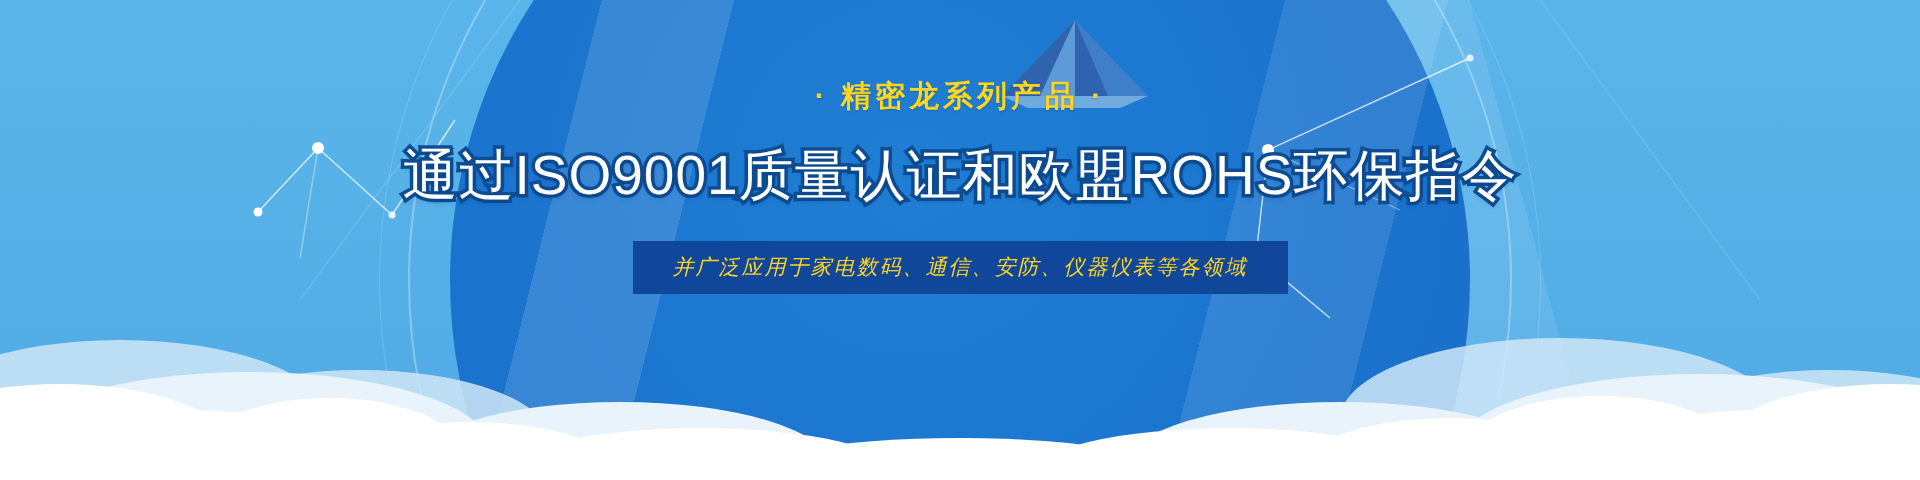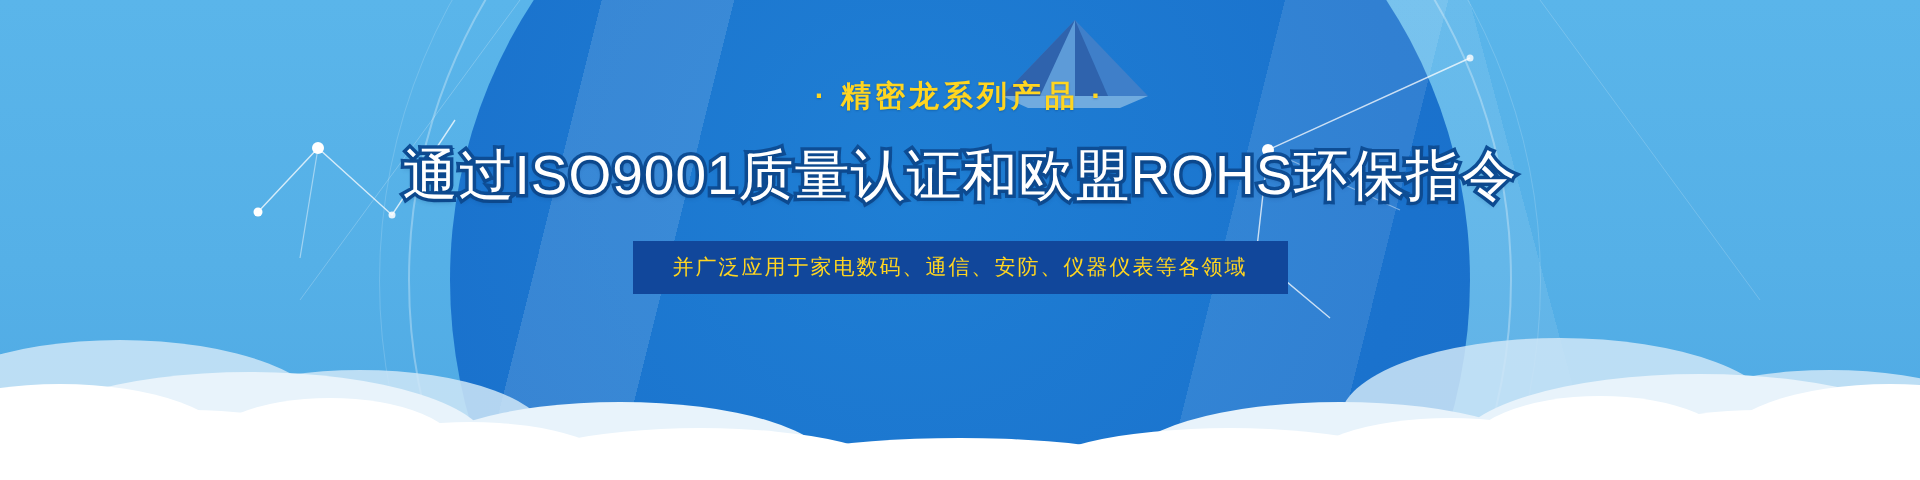--- a/index.html
+++ b/index.html
@@ -83,20 +83,21 @@
     white-space:nowrap;
     -webkit-text-stroke:7px #0e4e96;
     paint-order:stroke fill;
     text-shadow:0 3px 5px rgba(10,50,100,0.35);
   }
   .subbar{
     margin-top:28px;
     background:#11479b;
     padding:12px 40px 13px 40px;
     display:inline-block;
+    font-style:italic;
   }
   .subbar-text{
     font-size:21px;color:#ffd520;letter-spacing:2px;white-space:nowrap;
     font-weight:normal;
   }
 </style>
 </head>
 <body>
 
 <div class="banner">

